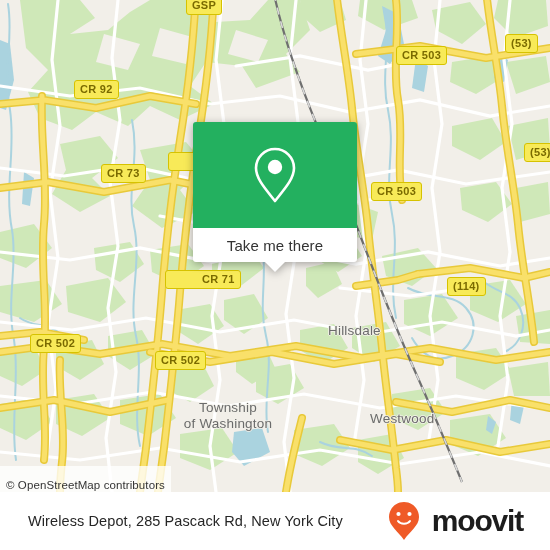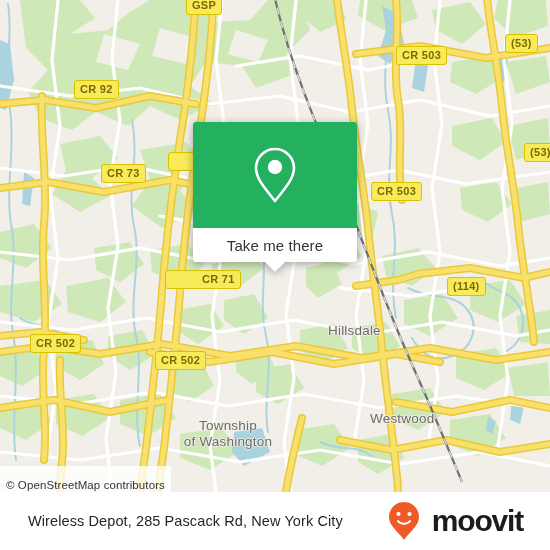--- a/index.html
+++ b/index.html
@@ -337,21 +337,21 @@
     <div class="shield" style="left:168px; top:152px;padding-left:40px;">GS</div>
     <div class="shield" style="left:524px; top:143px;">(53)</div>
     <div class="shield" style="left:371px; top:182px;">CR 503</div>
     <div class="shield" style="left:165px; top:270px;padding-left:36px;">CR 71</div>
     <div class="shield" style="left:447px; top:277px;">(114)</div>
     <div class="shield" style="left:30px; top:334px;">CR 502</div>
     <div class="shield" style="left:155px; top:351px;">CR 502</div>
 
     <div class="place" style="left:328px; top:323px;">Hillsdale</div>
     <div class="place" style="left:370px; top:411px;">Westwood</div>
-    <div class="place two-line" style="left:168px; top:418px;">
+    <div class="place two-line" style="left:168px; top:400px;">
       <div>Township</div>
       <div>of Washington</div>
     </div>
 
     <div id="popup">
       <div id="popup-head">
         <svg width="46" height="58" viewBox="0 0 46 58">
           <path d="M23 3 C12.5 3 4 11.5 4 22 C4 33 14 43.5 23 55 C32 43.5 42 33 42 22 C42 11.5 33.5 3 23 3 Z" fill="none" stroke="#ffffff" stroke-width="2.6" stroke-linejoin="round"></path>
           <circle cx="23" cy="21" r="7.2" fill="#ffffff"></circle>
         </svg>

